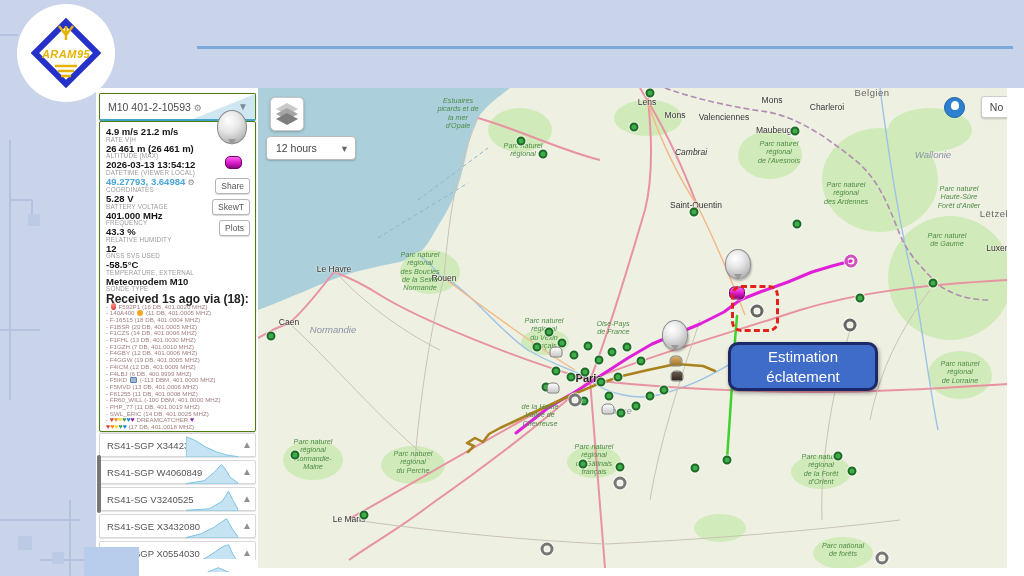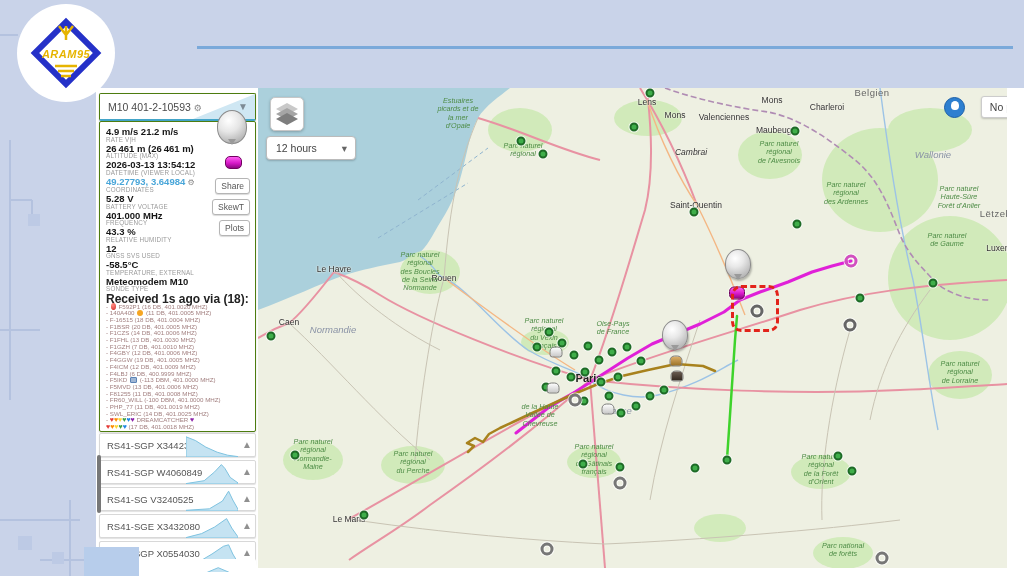--- a/index.html
+++ b/index.html
@@ -363,21 +363,21 @@
 du Gâtinais
 français</div>
           <div class="map-label park" style="left: 563px; top: 382px;">Parc naturel
 régional
 de la Forêt
 d'Orient</div>
           <div class="map-label park" style="left: 286px; top: 246px;">Parc naturel
 régional
 du Vexin
 français</div>
-          <div class="map-label park" style="left: 355px; top: 240px;">Oise-Pays
+          <div class="map-label park" style="left: 355px; top: 240px; text-align: right;">Oise-Pays
 de France</div>
           <div class="map-label park" style="left: 282px; top: 327px;">de la Haute
 Vallée de
 Chevreuse</div>
           <div class="map-label park" style="left: 585px; top: 462px;">Parc national
 de forêts</div>
         </div>
       <div id="map-dots">
           <div class="dot" style="left: 13px; top: 248px;"></div>
           <div class="dot" style="left: 263px; top: 53px;"></div>
@@ -433,20 +433,22 @@
           <div class="marker" data-type="balloon" style="left: 417px; top: 247px;"></div>
           <div class="marker" data-type="sonde" style="left: 479px; top: 205px;"></div>
           <div class="marker" data-type="cyl-tan" style="left: 418px; top: 273px;"></div>
           <div class="marker" data-type="cyl-dark" style="left: 419px; top: 288px;"></div>
           <div class="marker" data-type="cyl-white" style="left: 298px; top: 264px;"></div>
           <div class="marker" data-type="cyl-white" style="left: 295px; top: 300px;"></div>
           <div class="marker" data-type="cyl-white" style="left: 350px; top: 321px;"></div>
         </div>
 
       <div class="burst-box"></div>
+      <div class="estimation">Estimation
+éclatement</div>
 
       <div class="layers-btn">
         <svg width="32" height="32" viewBox="0 0 32 32">
           <path d="M16 5 L27 11 16 17 5 11 Z" fill="#c9c9c9"></path>
           <path d="M16 10 L27 16 16 22 5 16 Z" fill="#a5a5a5"></path>
           <path d="M16 15 L27 21 16 27 5 21 Z" fill="#7e7e7e"></path>
         </svg>
       </div>
       <div class="time-dd">
         <span>12 hours</span>

